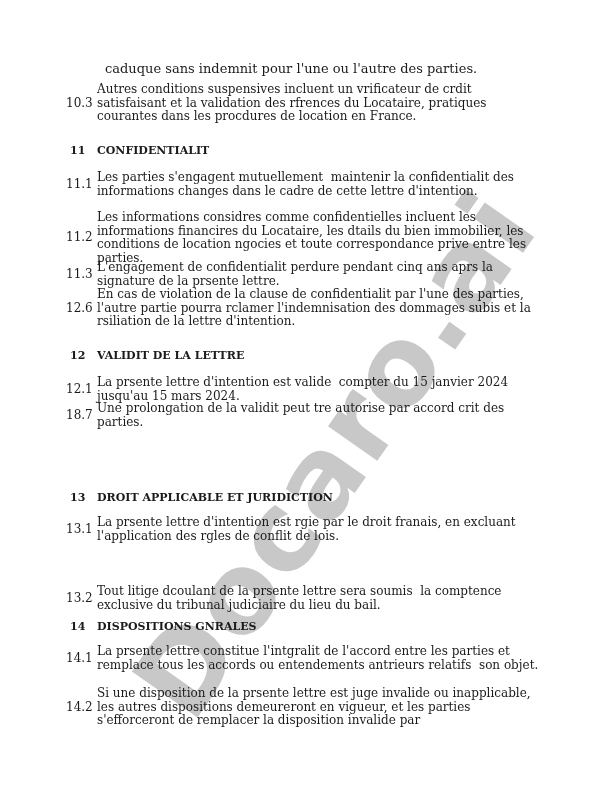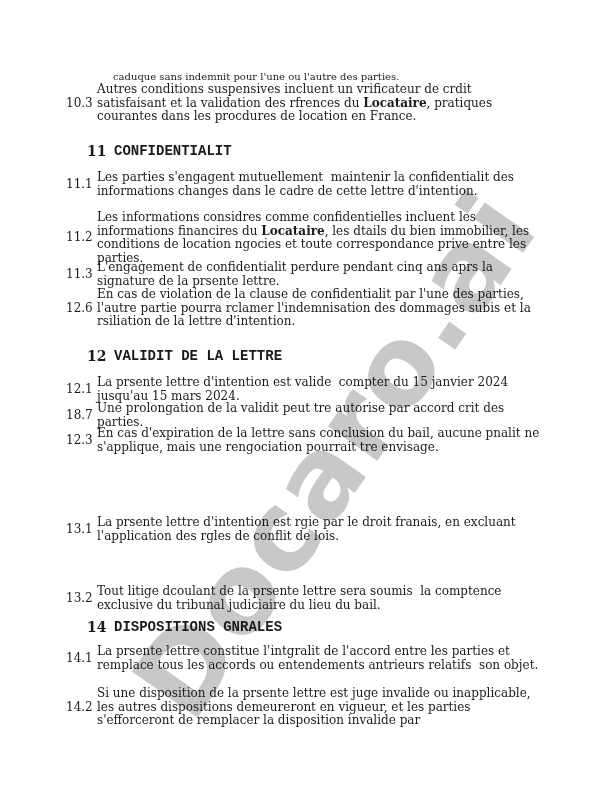--- a/index.html
+++ b/index.html
@@ -31,22 +31,22 @@
   }
   .content {
     position: absolute;
     inset: 0;
     z-index: 1;
   }
   .cont-line {
     position: absolute;
     left: 97px;
     width: 446px;
-    margin: 16px;
-    font-size: 10px;
+    margin: 8px;
+    font-size: 13px;
     line-height: 13.5px;
     white-space: pre-wrap;
   }
   .item {
     position: absolute;
     left: 66px;
     width: 477px;
     display: flex;
     align-items: center;
     font-size: 12px;
@@ -54,39 +54,38 @@
   }
   .item .num {
     flex: none;
     width: 31px;
   }
   .item .body {
     flex: 1;
     white-space: pre-wrap;
   }
   .item .body b {
-    font-weight: bold;
+    font-weight: normal;
   }
   .heading {
     position: absolute;
-    left: 87px;
+    left: 70px;
     width: 473px;
     display: flex;
     align-items: center;
-    font-size: 14px;
+    font-size: 11px;
     line-height: 14px;
     font-weight: bold;
   }
   .heading .hnum {
     flex: none;
     width: 27px;
   }
   .heading .htext {
     flex: 1;
-    font-family: Liberation Mono, monospace;
   }
 </style>
 </head>
 <body>
 
 <div class="page">
 
   <div class="watermark" style="color: rgb(200, 200, 200);">Docaro.ai</div>
 
   <div class="content">
@@ -131,25 +130,25 @@
     <div class="item" style="top:376px">
       <span class="num">12.1</span>
       <span class="body">La prsente lettre d'intention est valide  compter du 15 janvier 2024 jusqu'au 15 mars 2024.</span>
     </div>
 
     <div class="item" style="top:402px">
       <span class="num">18.7</span>
       <span class="body">Une prolongation de la validit peut tre autorise par accord crit des parties.</span>
     </div>
 
-    <div class="item" style="top:427px">
-      <span class="num">12.3</span>
-      <span class="body">En cas d'expiration de la lettre sans conclusion du bail, aucune pnalit ne s'applique, mais une rengociation pourrait tre envisage.</span>
+
+    <div class="heading" style="top:491px">
+      <span class="hnum">13</span>
+      <span class="htext">DROIT APPLICABLE ET JURIDICTION</span>
     </div>
-
 
     <div class="item" style="top:516px">
       <span class="num">13.1</span>
       <span class="body">La prsente lettre d'intention est rgie par le droit franais, en excluant l'application des rgles de conflit de lois.</span>
     </div>
 
     <div class="item" style="top:585px">
       <span class="num">13.2</span>
       <span class="body">Tout litige dcoulant de la prsente lettre sera soumis  la comptence exclusive du tribunal judiciaire du lieu du bail.</span>
     </div>

